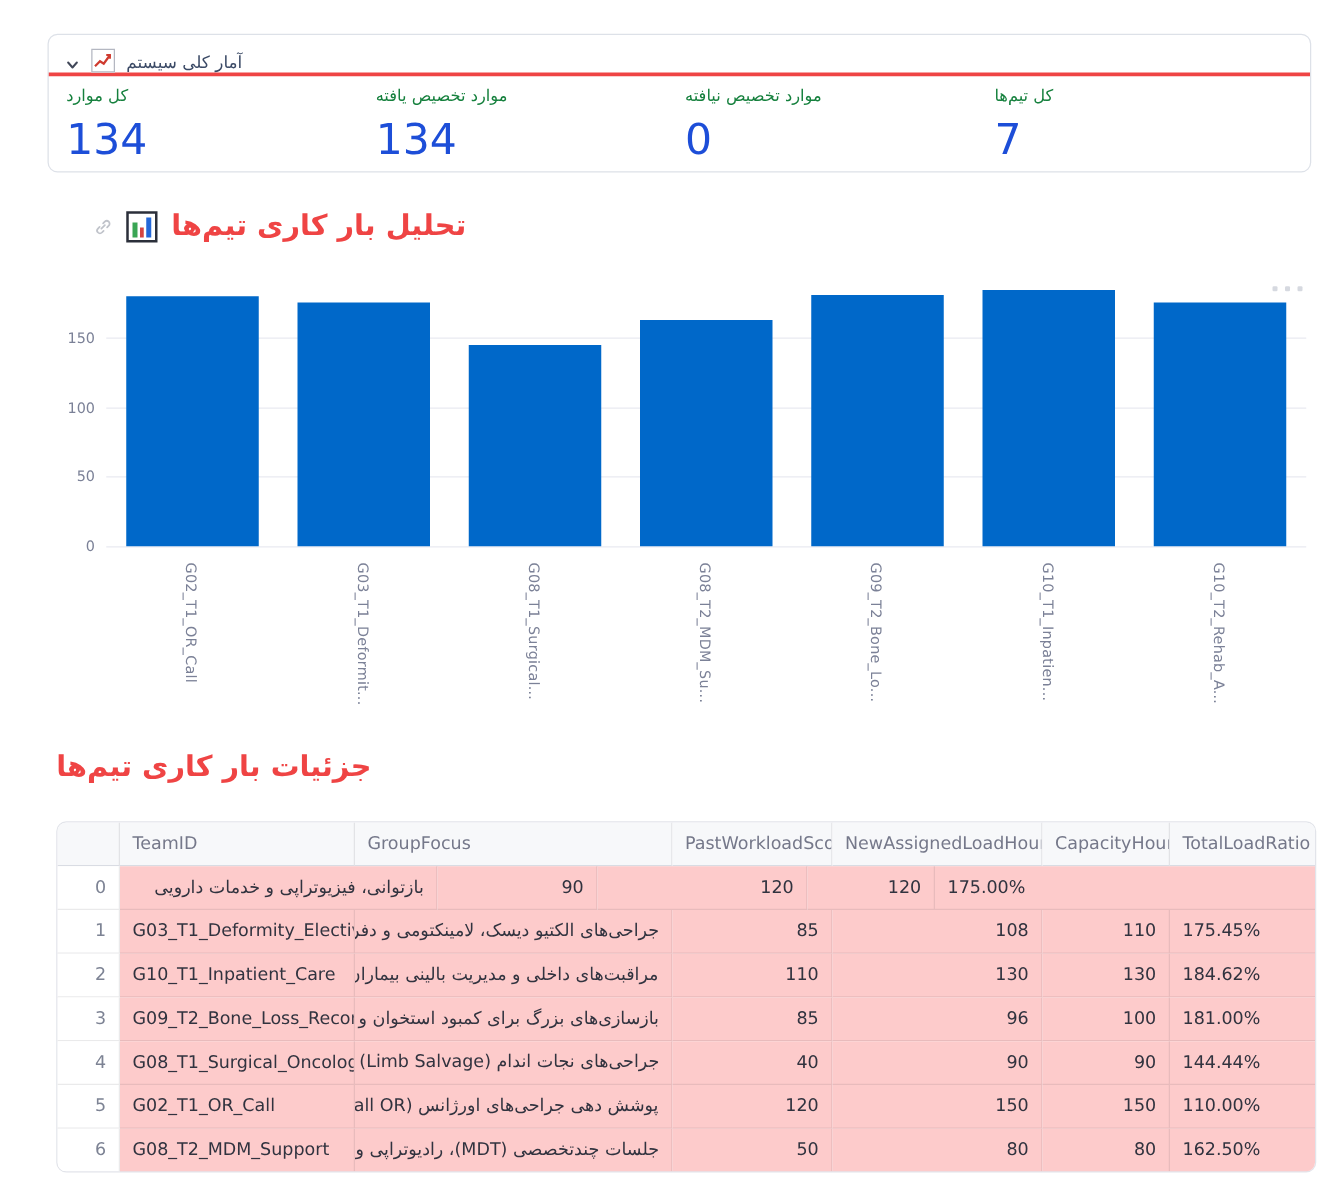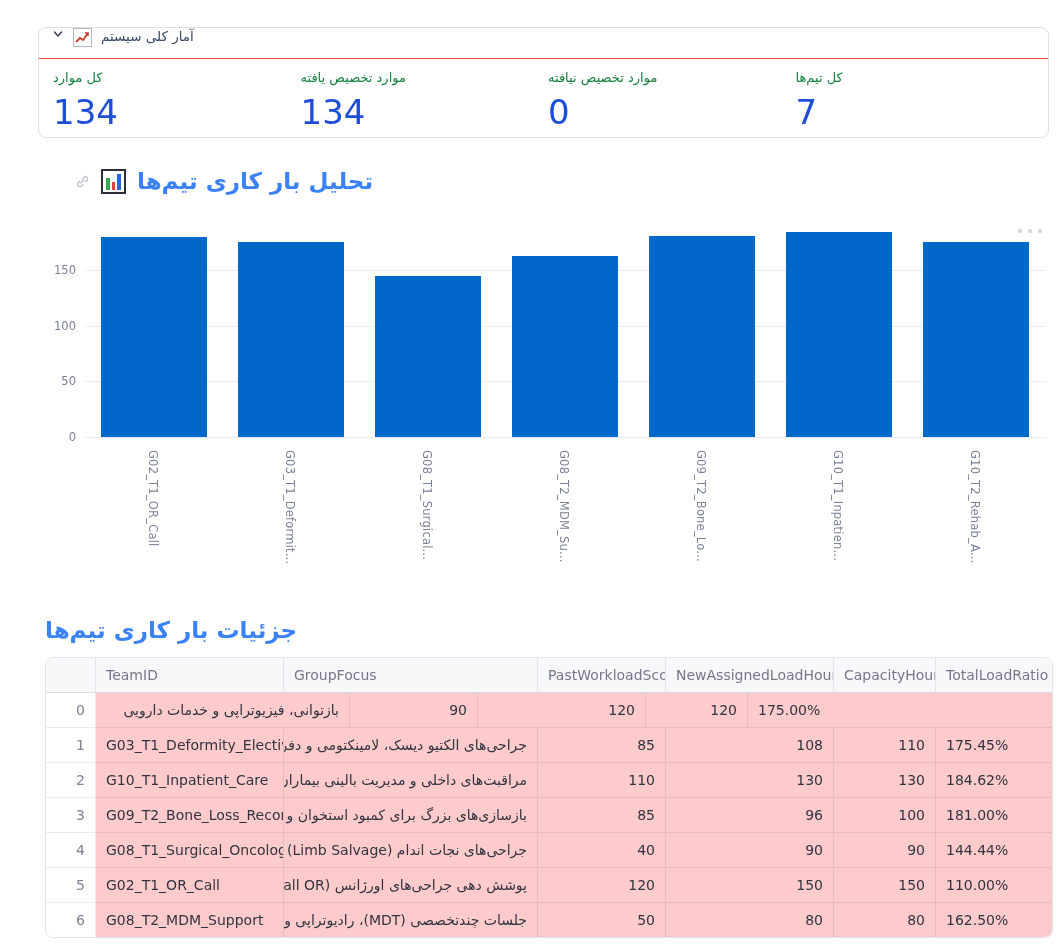--- a/index.html
+++ b/index.html
@@ -2,40 +2,40 @@
 <html lang="fa"><head>
 <meta charset="utf-8">
 <style>
   html,body{margin:0;padding:0;background:#fff;}
   #app{position:relative;width:1057px;height:950px;background:#fff;overflow:hidden;
        font-family:"DejaVu Sans",sans-serif;color:#31333f;}
 
   
   .expander{position:absolute;left:38px;top:27px;width:1011px;height:111px;
             border:1px solid #dde1e8;border-radius:8px;background:#fff;box-sizing:border-box;}
-  .exp-header{height:30px;display:flex;align-items:flex-start;gap:9px;padding:0 13px;
-              border-bottom:1px solid #ef4444;cursor:pointer;}
+  .exp-header{height:30px;display:flex;align-items:flex-end;gap:9px;padding:0 13px;
+              border-bottom:3px solid #ef4444;cursor:pointer;}
   .exp-label{font-size:13.5px;color:#3b4a66;direction:rtl;}
   .chev{width:12px;height:12px;flex:0 0 auto;}
   .mini-chart-icon{width:17px;height:17px;border:1px solid #b4b7c1;background:#fff;
                    position:relative;flex:0 0 auto;}
   .mini-chart-icon svg{position:absolute;inset:0;}
   .metrics{position:absolute;left:14px;top:42px;display:flex;width:990px;}
   .metric{width:250px;}
   .metric-label{font-size:13px;color:#15803d;direction:rtl;text-align:left;}
   .metric-value{font-size:34px;color:#1d4ed8;margin-top:9px;line-height:1.1;}
 
   
   .chart-title-row{position:absolute;left:75px;top:168px;display:flex;align-items:center;gap:11px;}
   .link-icon{width:15px;height:15px;opacity:.55;}
   .bar-emoji{width:25px;height:25px;border:2px solid #2b2f3a;background:#fff;position:relative;
              display:flex;align-items:flex-end;justify-content:center;gap:2px;padding:2px 3px;box-sizing:border-box;}
   .bar-emoji i{display:block;width:4px;}
-  .section-title{font-size:23px;font-weight:bold;color:#3b82f6;direction:rtl;white-space:nowrap;}
-  .table-title{position:absolute;left:45px;top:601px;margin-top:16px;}
+  .section-title{font-size:23px;font-weight:bold;color:#ef4444;direction:rtl;white-space:nowrap;}
+  .table-title{position:absolute;left:45px;top:601px;}
 
   
   .chart{position:absolute;left:0;top:215px;width:1057px;height:370px;}
   .gridline{position:absolute;left:85px;width:960px;height:1px;background:#e9eaf1;}
   .ytick{position:absolute;left:38px;width:38px;text-align:right;font-size:11.5px;color:#7b8197;}
   .bar{position:absolute;width:106px;background:#0068c9;}
   .xlabel{position:absolute;top:450px;transform-origin:0 0;transform:rotate(90deg);
           font-size:11.5px;color:#7b8197;white-space:nowrap;letter-spacing:.2px;}
   .modebar{position:absolute;left:1018px;top:229px;display:flex;gap:6px;align-items:center;cursor:pointer;}
   .modebar b{width:4px;height:4px;border-radius:1px;background:#d6d9e0;display:block;}

